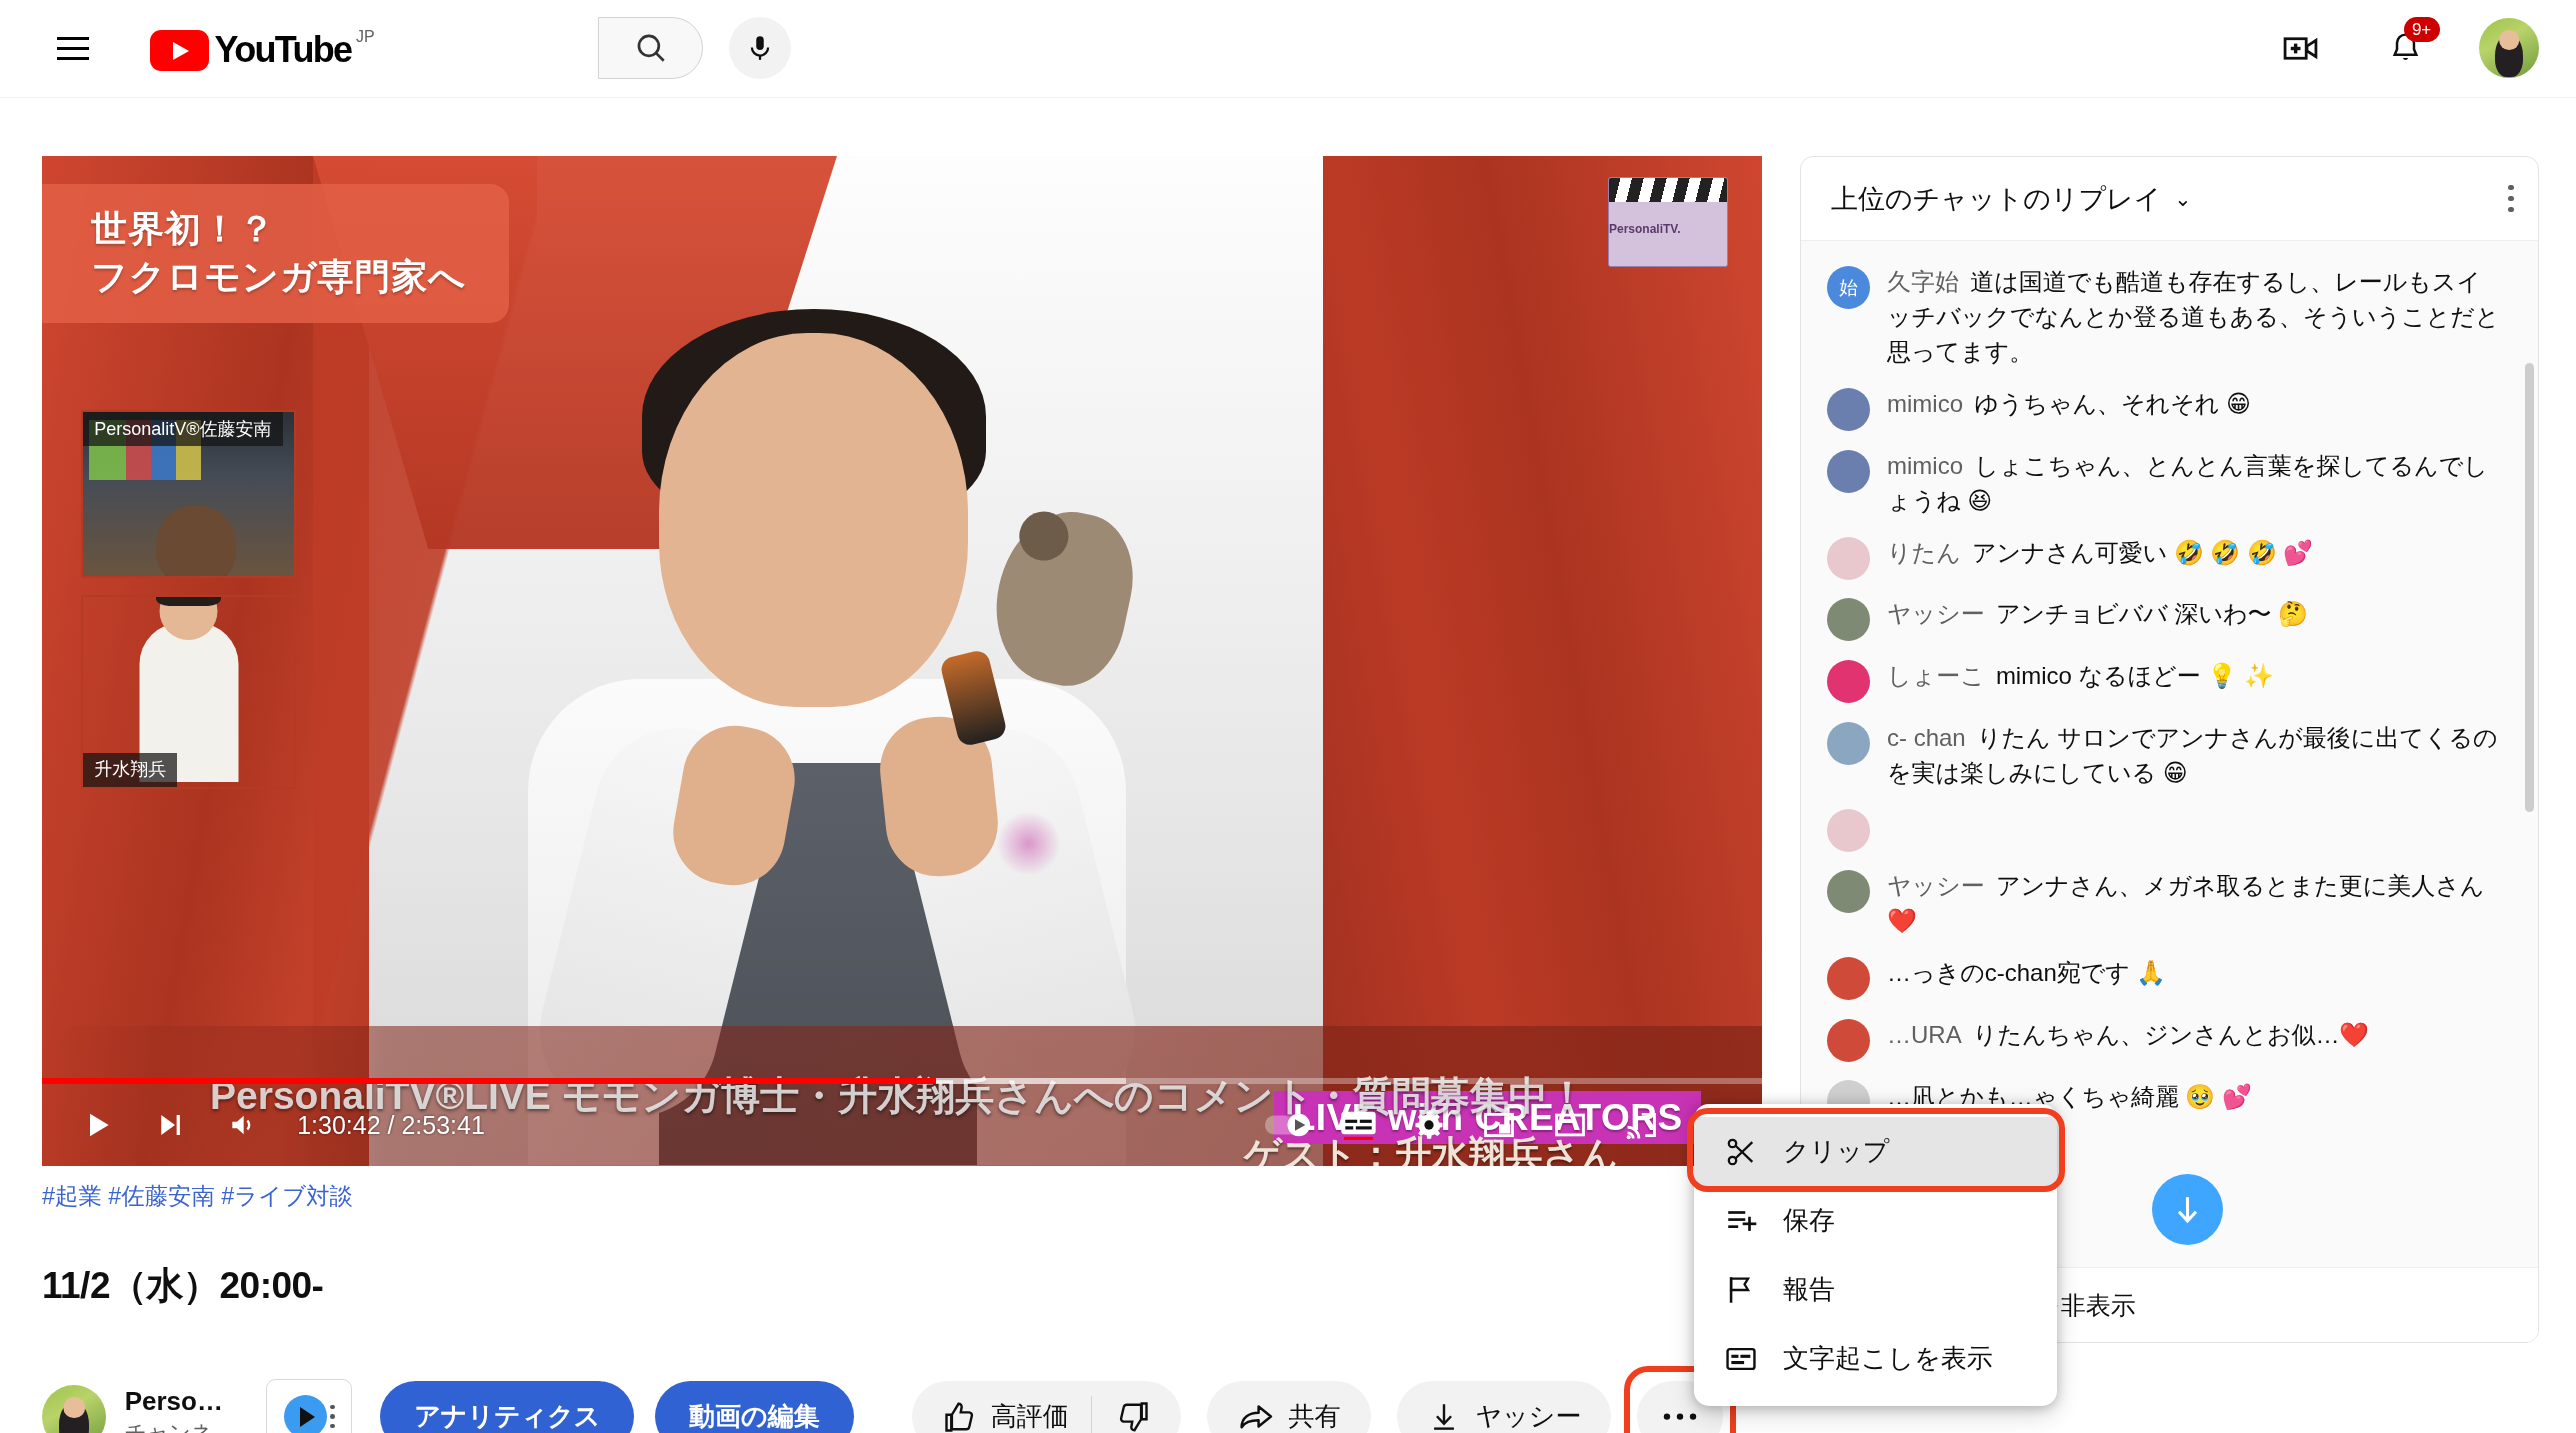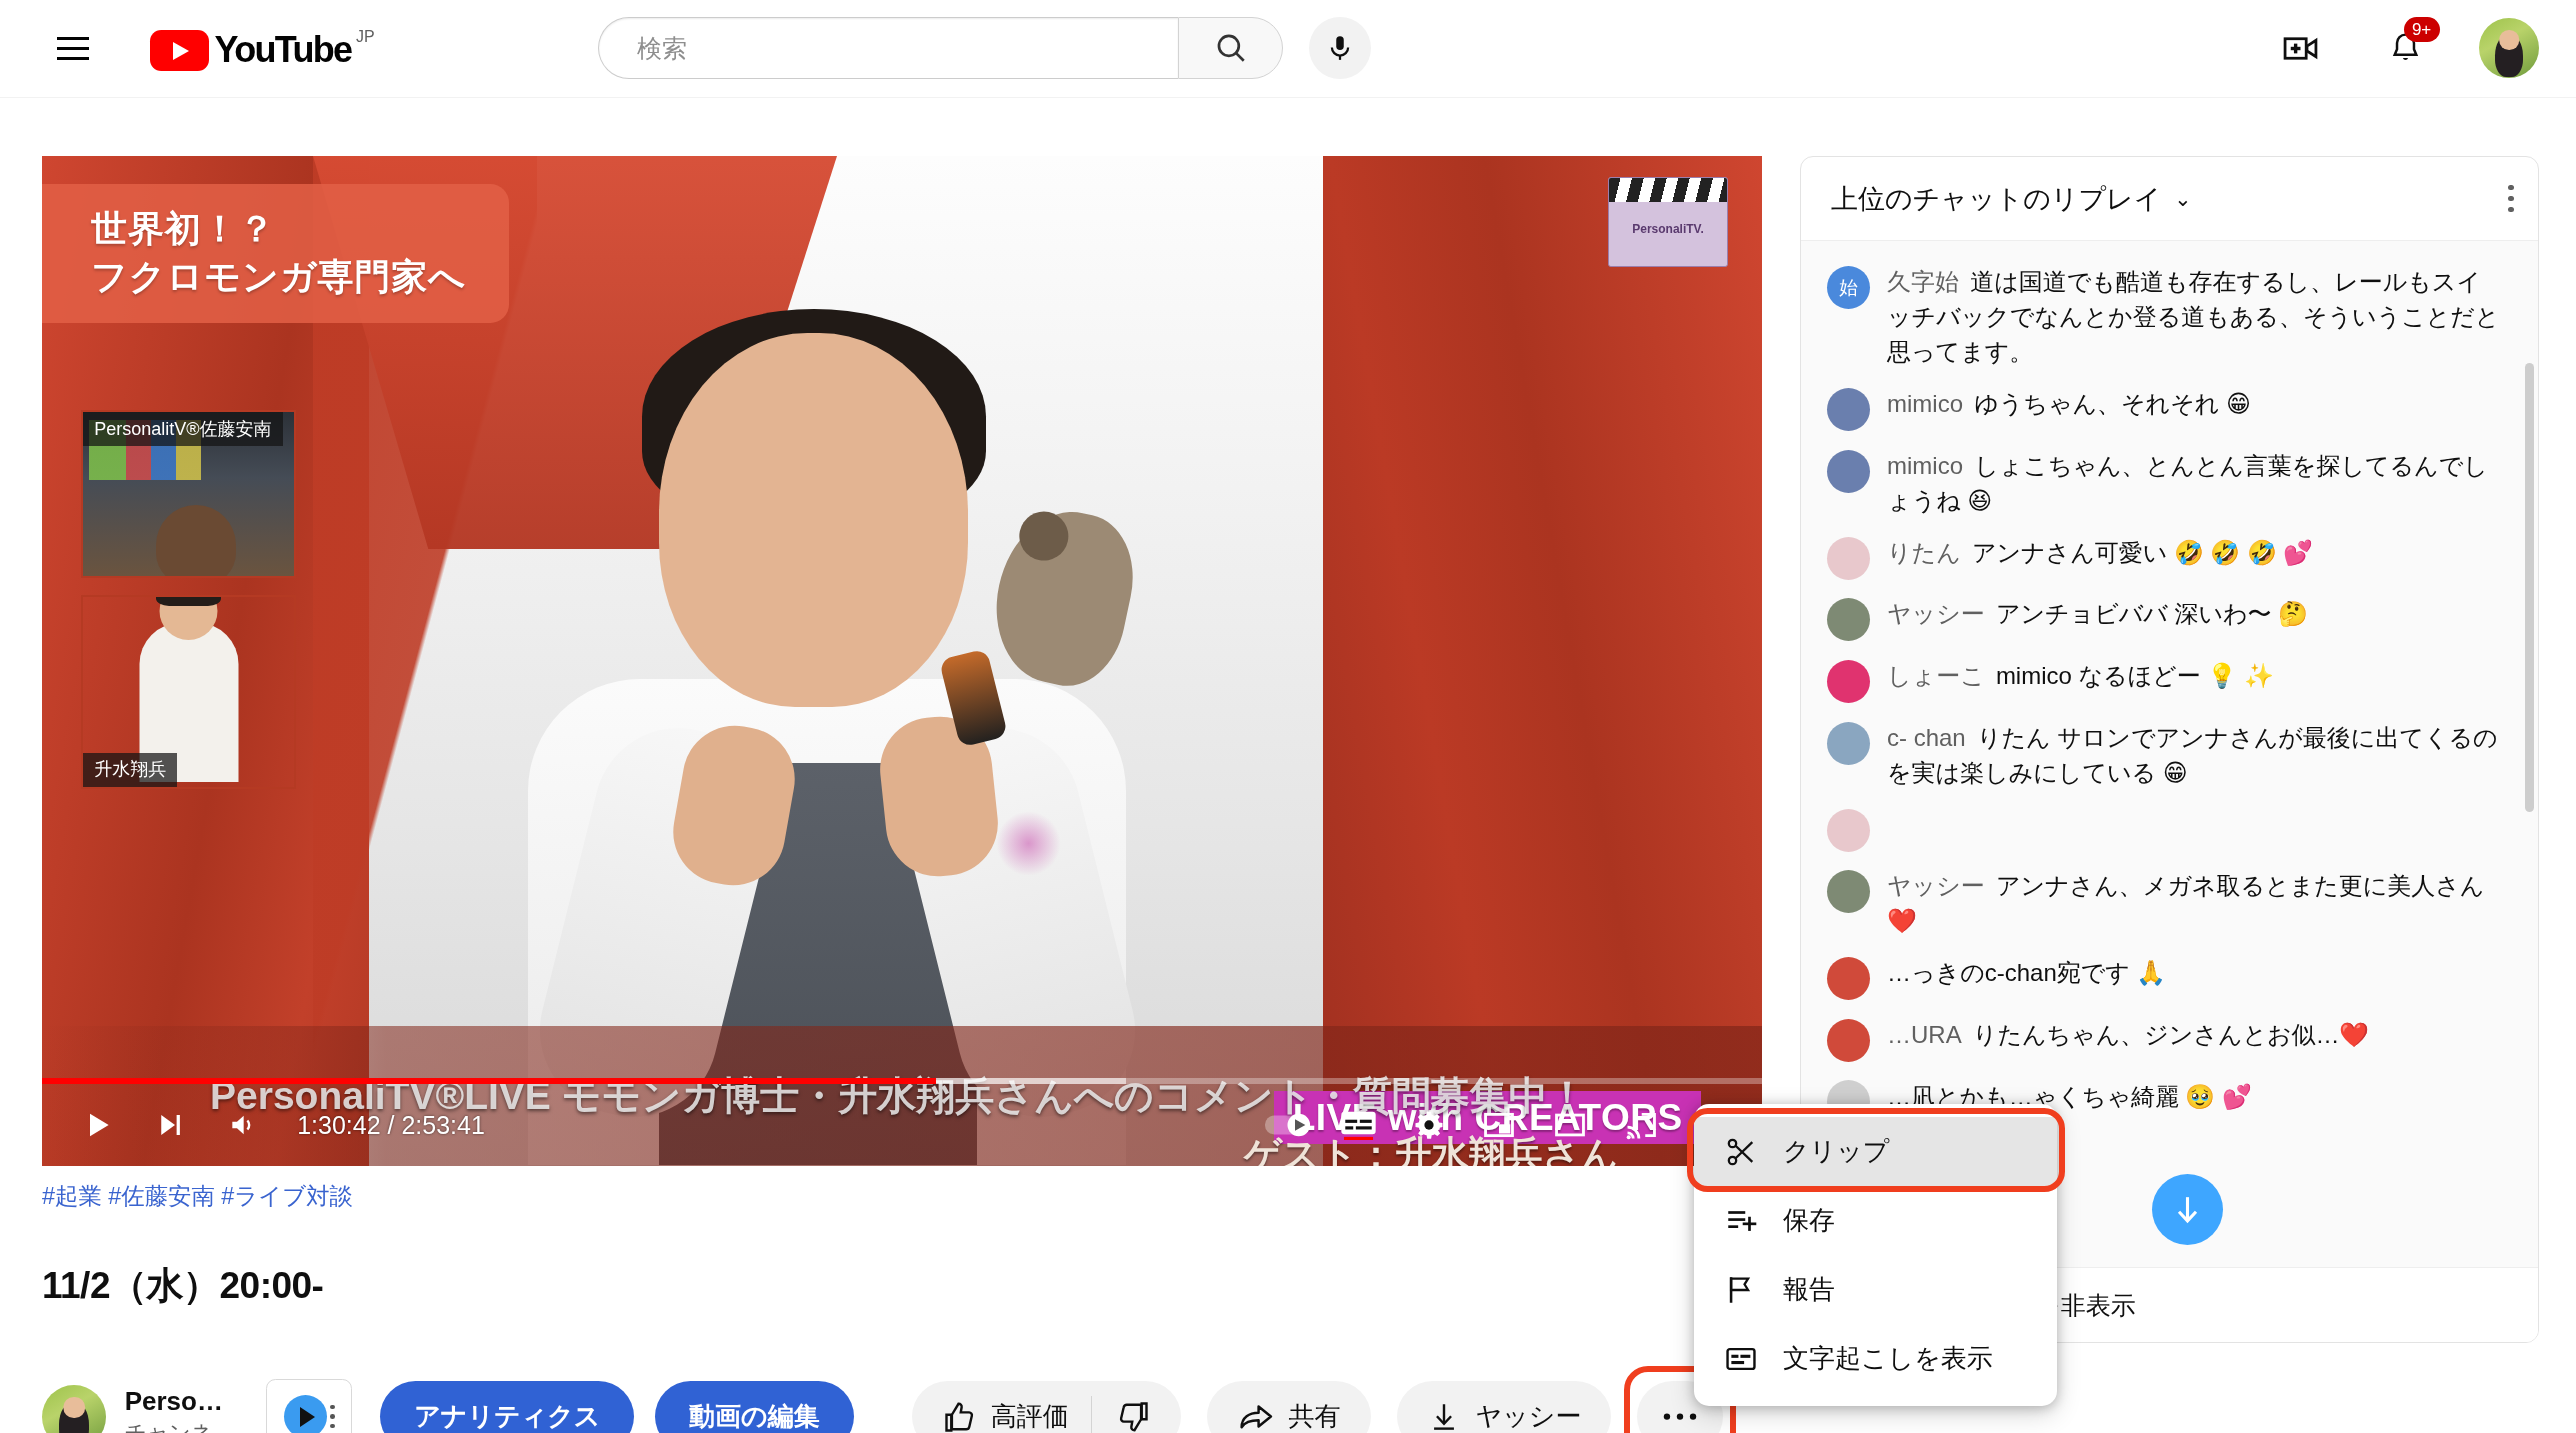--- a/index.html
+++ b/index.html
@@ -299,21 +299,21 @@
     position: absolute; right: 34px; top: 20.6px;
     width: 120px; height: 90px;
     background: #d4c2dd; border: 1.9px solid #9b7fae;
     border-radius: 2.8px; overflow: hidden;
   }
   .clapper .bar {
     height: 24px;
     background: repeating-linear-gradient(104deg,#222 0 11.2px,#fff 11.2px 22.4px);
   }
   .clapper .txt {
-    font-size: 12px; color: #5a3a6e; text-align: center;
+    font-size: 12px; color: #5a3a6e; text-align: left;
     margin-top: 20.6px; font-weight: bold;
   }
 
   .live-tag {
     position: absolute; left: 1232px; top: 935px;
     background: #c832b4; color: #fff;
     font-size: 37px; font-weight: bold;
     padding: 5.6px 18.7px; letter-spacing: 0.5px;
     text-shadow: 0 1.9px 1.9px rgba(0,0,0,.3);
   }
@@ -542,23 +542,20 @@
     <div class="yt-logo">
       <div class="yt-play-badge">
           <i></i>
         </div>
       <div class="yt-word">YouTube</div>
       <div class="yt-country">JP</div>
     </div>
   </div>
 
   <div class="mh-center">
-    <div class="search-box">
-      <input type="text" placeholder="検索" style="">
-    </div>
     <div class="search-btn">
       <svg width="34" height="34" viewBox="0 0 24 24">
         <circle cx="10.5" cy="10.5" r="7" fill="none" stroke="#333" stroke-width="1.9"></circle>
         <line x1="15.6" y1="15.6" x2="21" y2="21" stroke="#333" stroke-width="1.9"></line>
       </svg>
     </div>
     <div class="mic-btn">
       <svg width="30" height="30" viewBox="0 0 24 24">
         <rect x="9" y="2.5" width="6" height="11" rx="3" fill="#0f0f0f"></rect>
         <path d="M5.5 11.5a6.5 6.5 0 0 0 13 0" fill="none" stroke="#0f0f0f" stroke-width="1.8"></path>

